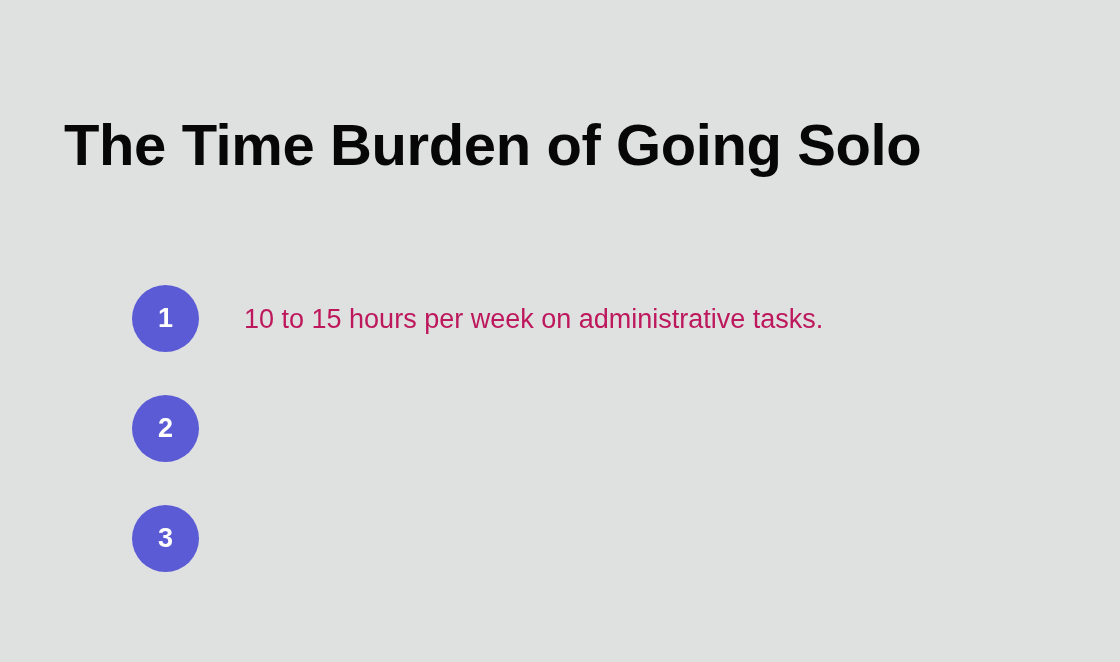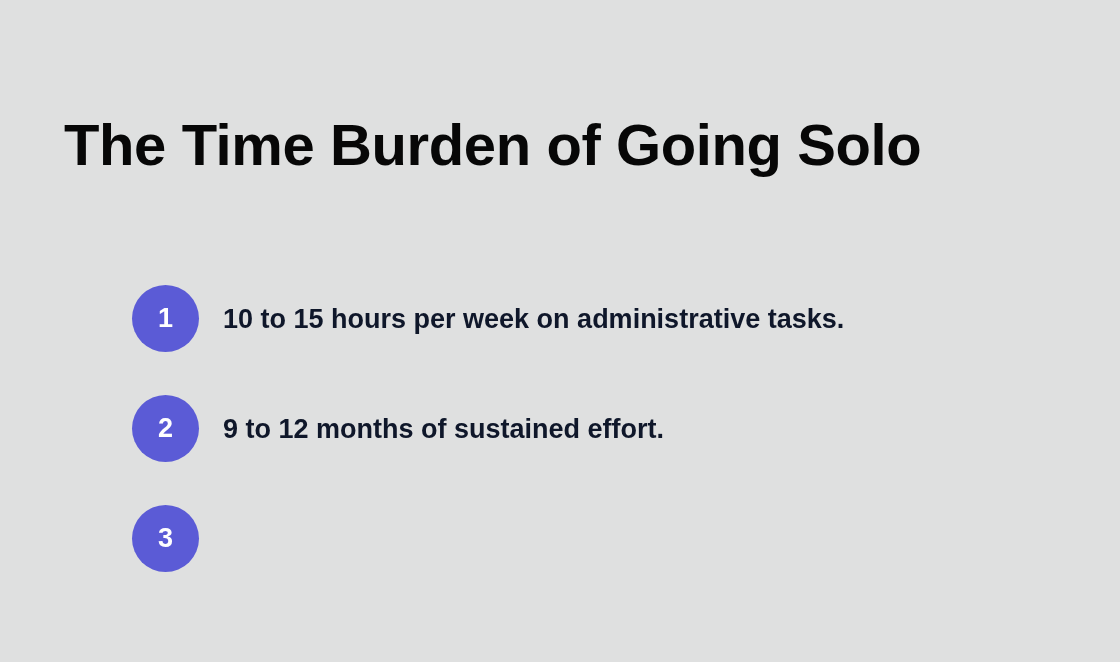--- a/index.html
+++ b/index.html
@@ -68,45 +68,44 @@
     font-weight: 700;
     display: flex;
     align-items: center;
     justify-content: center;
     line-height: 1;
     user-select: none;
   }
 
   .bullet-text {
     flex: 1 1 auto;
-    margin-left: 24px;
+    margin-left: 45px;
     font-size: 27px;
     line-height: 34px;
-    font-weight: 700;
-    color: #0f172a;
+    font-weight: 400;
+    color: #be185d;
     white-space: nowrap;
   }
 </style>
 </head>
 <body>
 
 <div class="slide">
 
   <h1 class="slide-title">The Time Burden of Going Solo</h1>
 
   <ul class="bullet-list">
 
     <li class="bullet-item">
       <span class="bullet-badge">1</span>
       <span class="bullet-text">10 to 15 hours per week on administrative tasks.</span>
     </li>
 
     <li class="bullet-item">
       <span class="bullet-badge">2</span>
-      <span class="bullet-text">9 to 12 months of sustained effort.</span>
     </li>
 
     <li class="bullet-item">
       <span class="bullet-badge">3</span>
     </li>
 
   </ul>
 
 </div>
 

